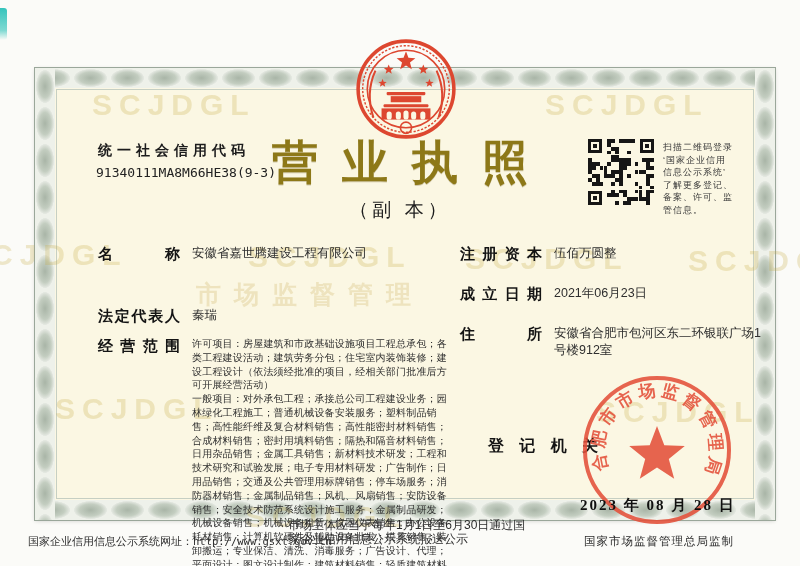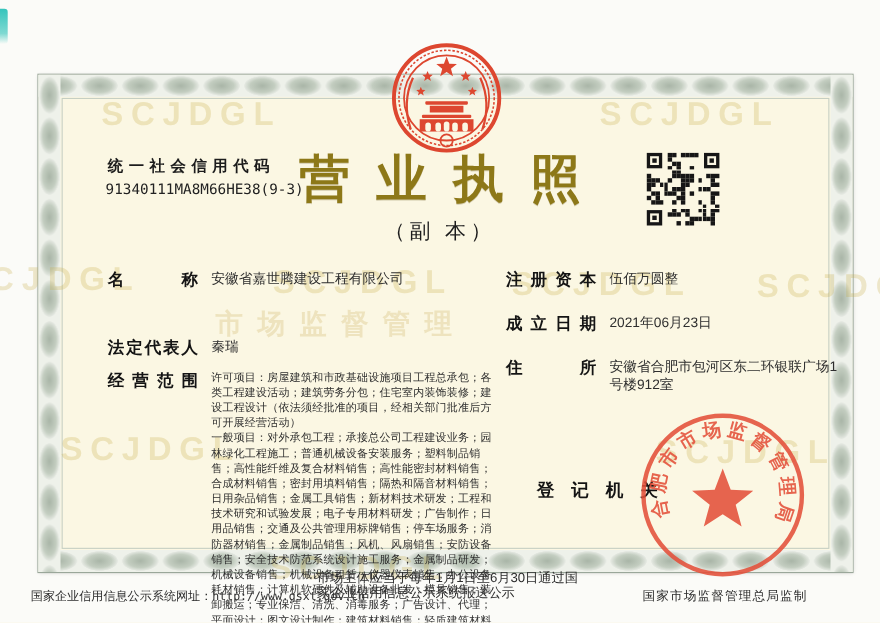--- a/index.html
+++ b/index.html
@@ -210,20 +210,28 @@
       <div class="qr-cell" style="left: 54.4px; top: 58.2px; width: 3.9px; height: 3.9px;"></div>
       <div class="qr-cell" style="left: 58.2px; top: 58.2px; width: 3.9px; height: 3.9px;"></div>
       <div class="qr-cell" style="left: 27.2px; top: 62.1px; width: 3.9px; height: 3.9px;"></div>
       <div class="qr-cell" style="left: 34.9px; top: 62.1px; width: 3.9px; height: 3.9px;"></div>
       <div class="qr-cell" style="left: 38.8px; top: 62.1px; width: 3.9px; height: 3.9px;"></div>
       <div class="qr-cell" style="left: 58.2px; top: 62.1px; width: 3.9px; height: 3.9px;"></div>
       <div class="finder" style="left: 0px; top: 0px;"></div>
       <div class="finder" style="left: 52px; top: 0px;"></div>
       <div class="finder" style="left: 0px; top: 52px;"></div>
     </div>
+  <div class="qr-note">
+    <div>扫描二维码登录</div>
+    <div>‘国家企业信用</div>
+    <div>信息公示系统’</div>
+    <div>了解更多登记、</div>
+    <div>备案、许可、监</div>
+    <div>管信息。</div>
+  </div>
 
   <div class="row" style="left:98px;top:245px;">
     <span class="flabel">名称</span><span class="fvalue">安徽省嘉世腾建设工程有限公司</span>
   </div>
   <div class="row" style="left:98px;top:307px;">
     <span class="flabel">法定代表人</span><span class="fvalue">秦瑞</span>
   </div>
   <div class="row" style="left:98px;top:337px;">
     <span class="flabel">经营范围</span><span class="fvalue scope-text">许可项目：房屋建筑和市政基础设施项目工程总承包；各类工程建设活动；建筑劳务分包；住宅室内装饰装修；建设工程设计（依法须经批准的项目，经相关部门批准后方可开展经营活动）
 一般项目：对外承包工程；承接总公司工程建设业务；园林绿化工程施工；普通机械设备安装服务；塑料制品销售；高性能纤维及复合材料销售；高性能密封材料销售；合成材料销售；密封用填料销售；隔热和隔音材料销售；日用杂品销售；金属工具销售；新材料技术研发；工程和技术研究和试验发展；电子专用材料研发；广告制作；日用品销售；交通及公共管理用标牌销售；停车场服务；消防器材销售；金属制品销售；风机、风扇销售；安防设备销售；安全技术防范系统设计施工服务；金属制品研发；机械设备销售；机械设备租赁；仪器仪表销售；办公设备耗材销售；计算机软硬件及辅助设备批发；模具销售；装卸搬运；专业保洁、清洗、消毒服务；广告设计、代理；平面设计；图文设计制作；建筑材料销售；轻质建筑材料销售；劳动保护用品销售；涂装设备销售；针纺织品销售；互联网销售（除销售需要许可的商品）；通信设备销售；阀门和旋塞销售；防腐材料销售；保温材料销售；办公用品销售；建筑装饰材料销售
@@ -234,20 +242,21 @@
     <span class="flabel">注册资本</span><span class="fvalue">伍佰万圆整</span>
   </div>
   <div class="row" style="left:460px;top:285px;">
     <span class="flabel">成立日期</span><span class="fvalue">2021年06月23日</span>
   </div>
   <div class="row" style="left:460px;top:325px;">
     <span class="flabel">住所</span><span class="fvalue addr">安徽省合肥市包河区东二环银联广场1号楼912室</span>
   </div>
 
   <div class="reg-authority">登记机关</div>
+  <div class="issue-date">2023 年 08 月 28 日</div>
 
   <div class="seal">
     <svg viewBox="0 0 164 164" width="164" height="164">
       <circle cx="82" cy="82" r="72" fill="none" stroke="#e4503a" stroke-width="4"></circle>
       <path d="M82 58 l7.3 19.2 20.5.9 -16 12.8 5.4 19.8 -17.2-11.2 -17.2 11.2 5.4-19.8 -16-12.8 20.5-.9z" fill="#e4503a"></path>
       <defs>
         <path id="sealArc" d="M 33.9 103.3 A 53 53 0 1 1 130.1 103.3"></path>
       </defs>
       <text font-size="17" font-weight="bold" fill="#e4503a" letter-spacing="4.5" font-family="'DejaVu Sans',sans-serif">
         <textPath href="#sealArc" startOffset="2">合肥市市场监督管理局</textPath>

